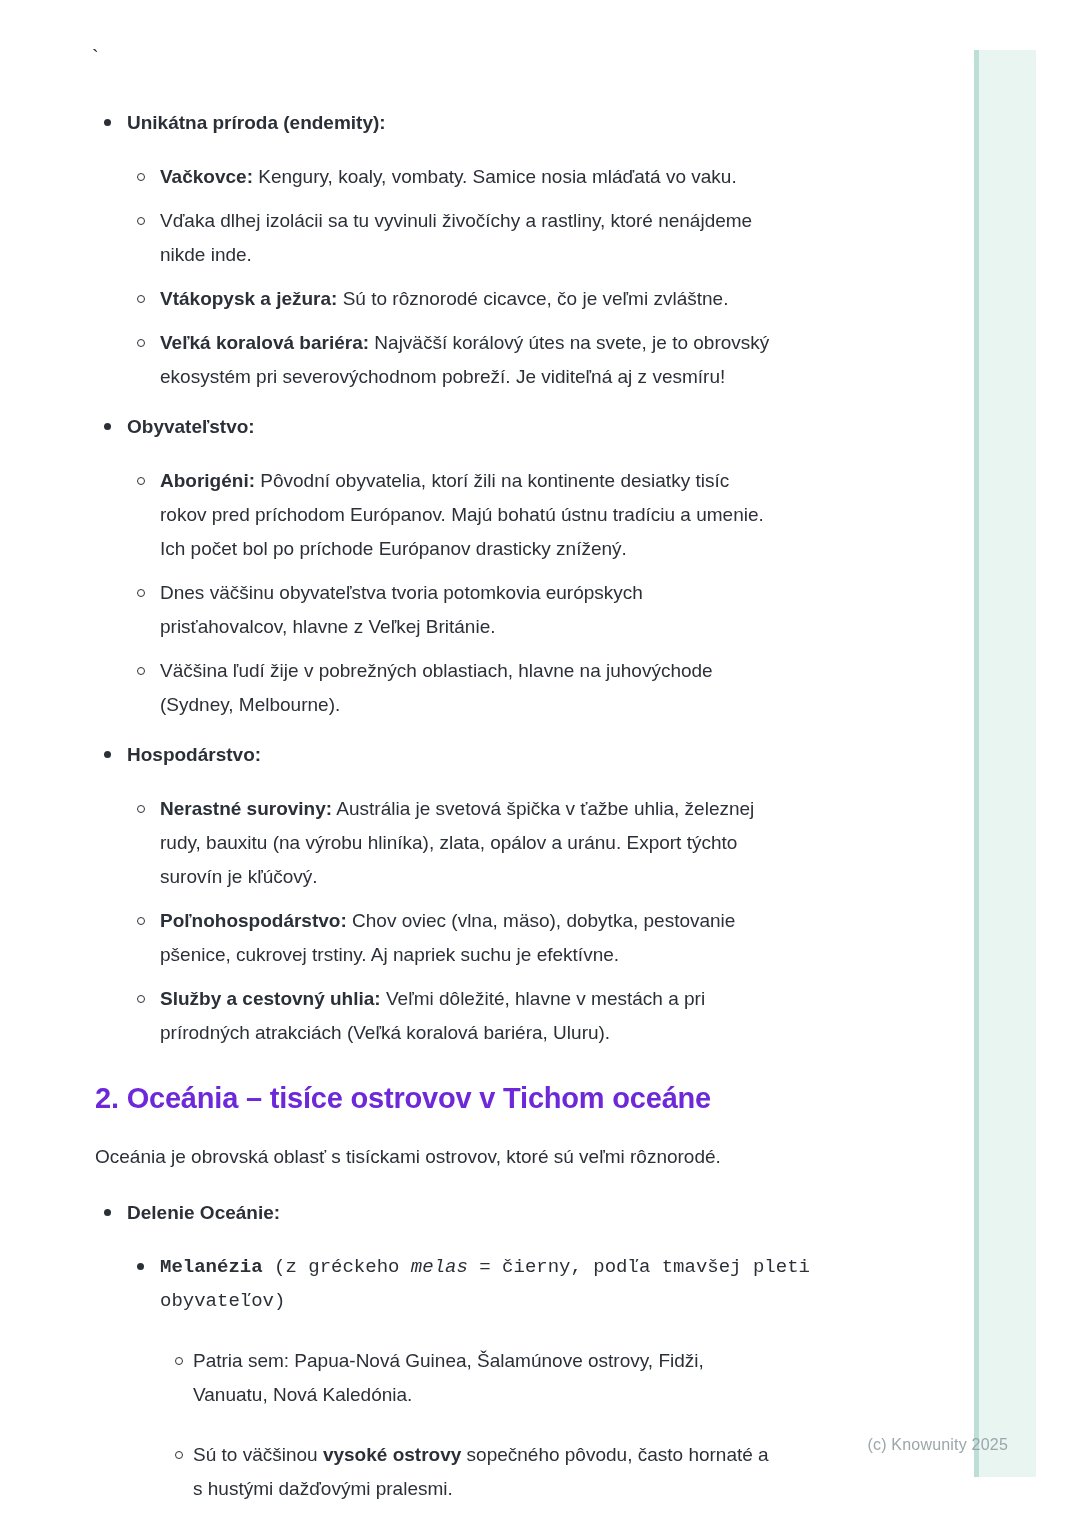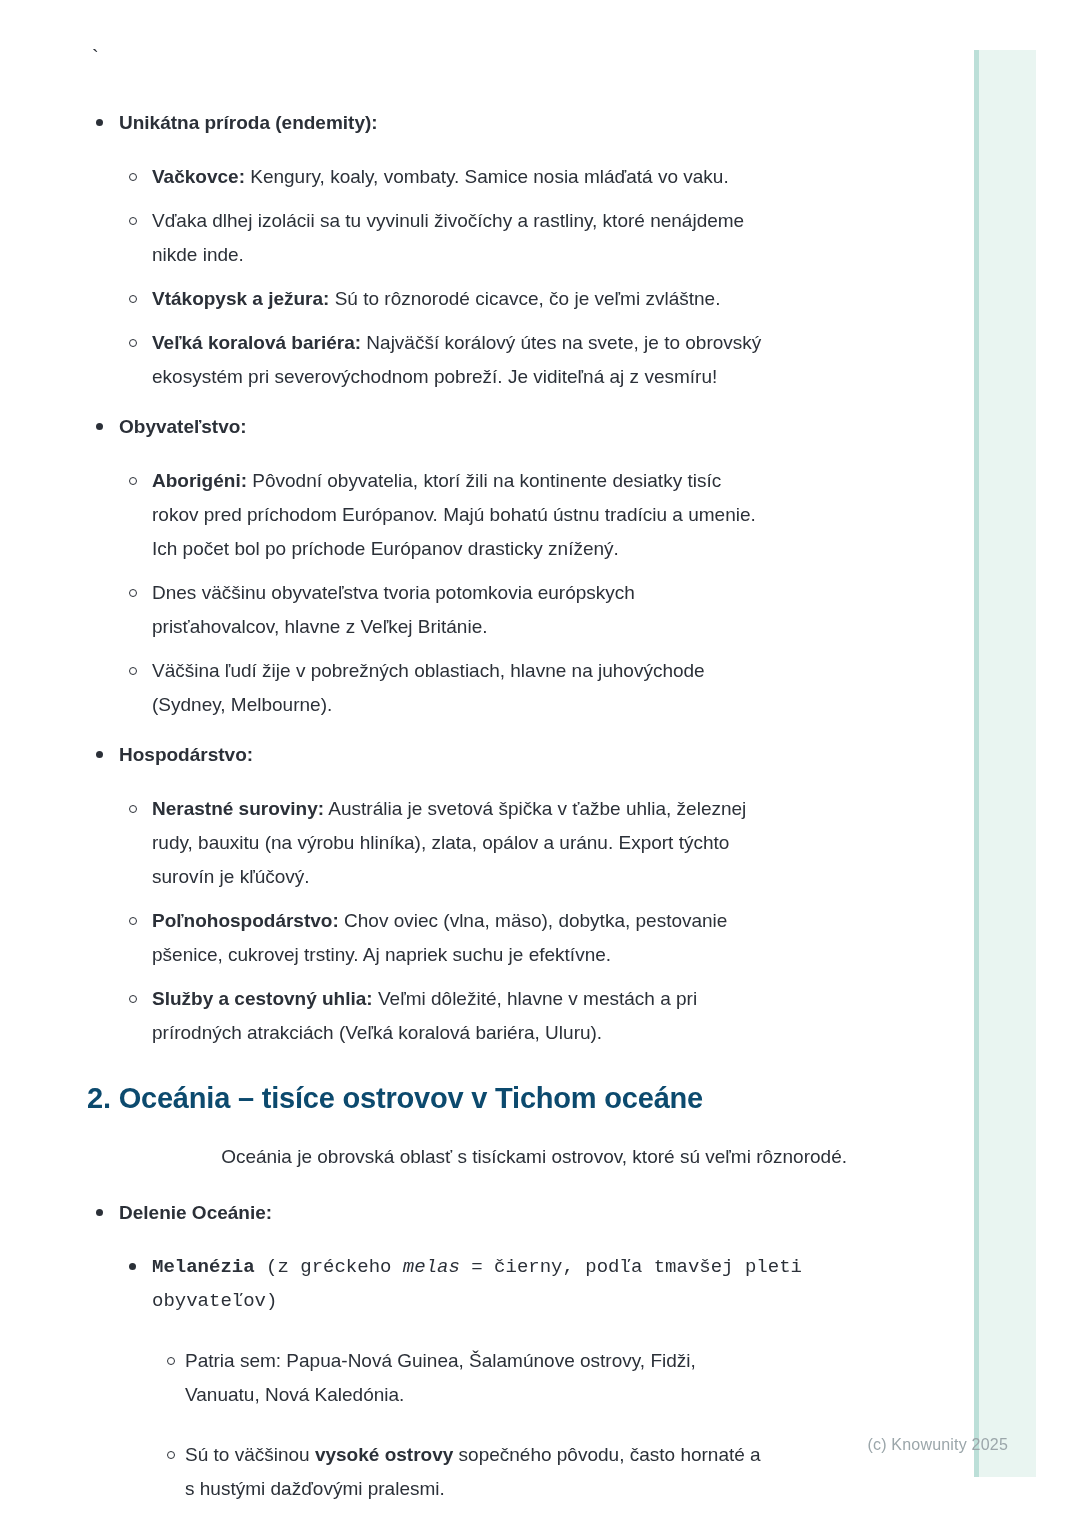--- a/index.html
+++ b/index.html
@@ -11,21 +11,21 @@
   .accent-bar{
     position:absolute;top:50px;left:974px;width:62px;height:1427px;
     background:#e9f5f1;border-left:5px solid #bcdfd8;box-sizing:border-box;z-index:1;
   }
   .watermark{
     position:absolute;top:1436px;right:72px;font-size:16px;color:#9ba6aa;z-index:2;
     letter-spacing:.2px;
   }
   .stray{position:absolute;top:46px;left:92px;font-size:20px;color:#2b3038;}
   .content{
-    position:absolute;left:87px;top:106px;width:760px;
+    position:absolute;left:95px;top:106px;width:760px;
     font-size:19px;line-height:34px;
   }
   .txt{white-space:pre-wrap;}
   .b{font-weight:700;}
   .i{font-style:italic;}
   
   .l1{position:relative;padding-left:32px;font-weight:700;margin:16px 0 20px 0;}
   .l1.first{margin-top:0;}
   .l1::before{
     content:"";position:absolute;left:9px;top:13px;width:7px;height:7px;
@@ -37,24 +37,24 @@
     border:1.7px solid #2b3038;border-radius:50%;background:transparent;
   }
   .l2.filled{margin-bottom:0;font-family:Liberation Mono, monospace;}
   .l2.filled::before{background:#2b3038;border:none;width:7px;height:7px;top:13px;left:10px;}
   .l3{position:relative;margin-left:81px;padding-left:17px;margin-bottom:8px;margin-top:26px;}
   .l3::before{
     content:"";position:absolute;left:-1px;top:12.5px;width:6px;height:6px;
     border:1.7px solid #2b3038;border-radius:50%;
   }
   h2.section-heading{
-    font-size:29px;line-height:40px;font-weight:700;color:#0c4a6e;
+    font-size:29px;line-height:40px;font-weight:700;color:#6d28d9;
     margin:28px 0 22px 0;letter-spacing:-.2px;
   }
-  p.intro{margin:0 0 22px 0;text-align:right;}
+  p.intro{margin:0 0 22px 0;}
 </style>
 </head>
 <body>
 
 <div class="accent-bar"></div>
 <div class="watermark">(c) Knowunity 2025</div>
 <div class="stray">`</div>
 
 <div class="content">
 

